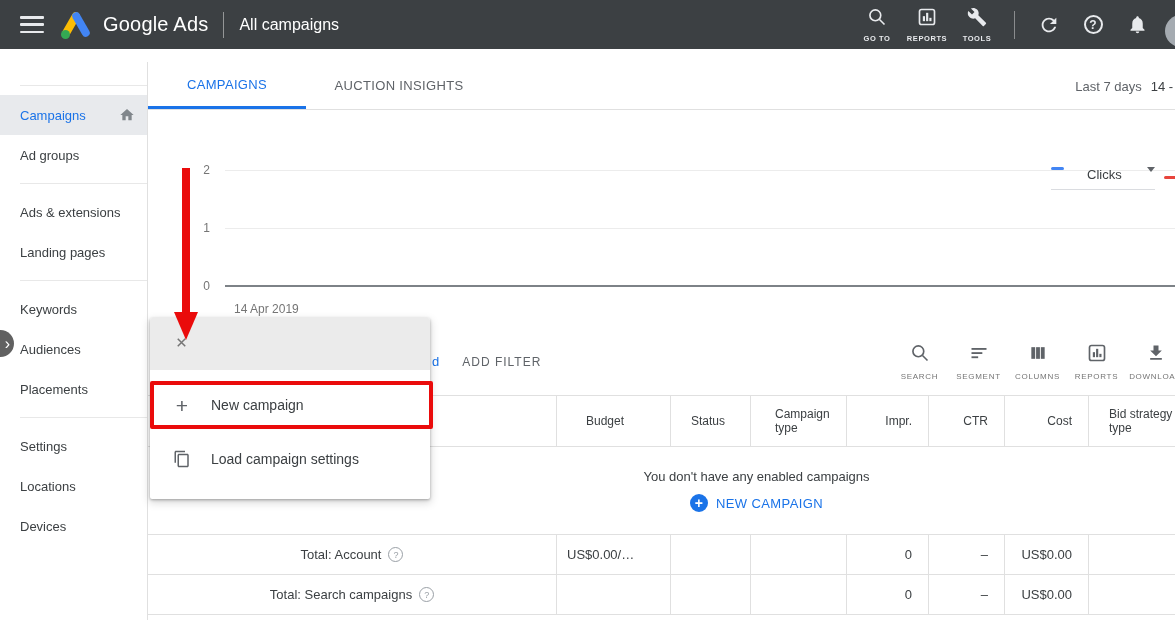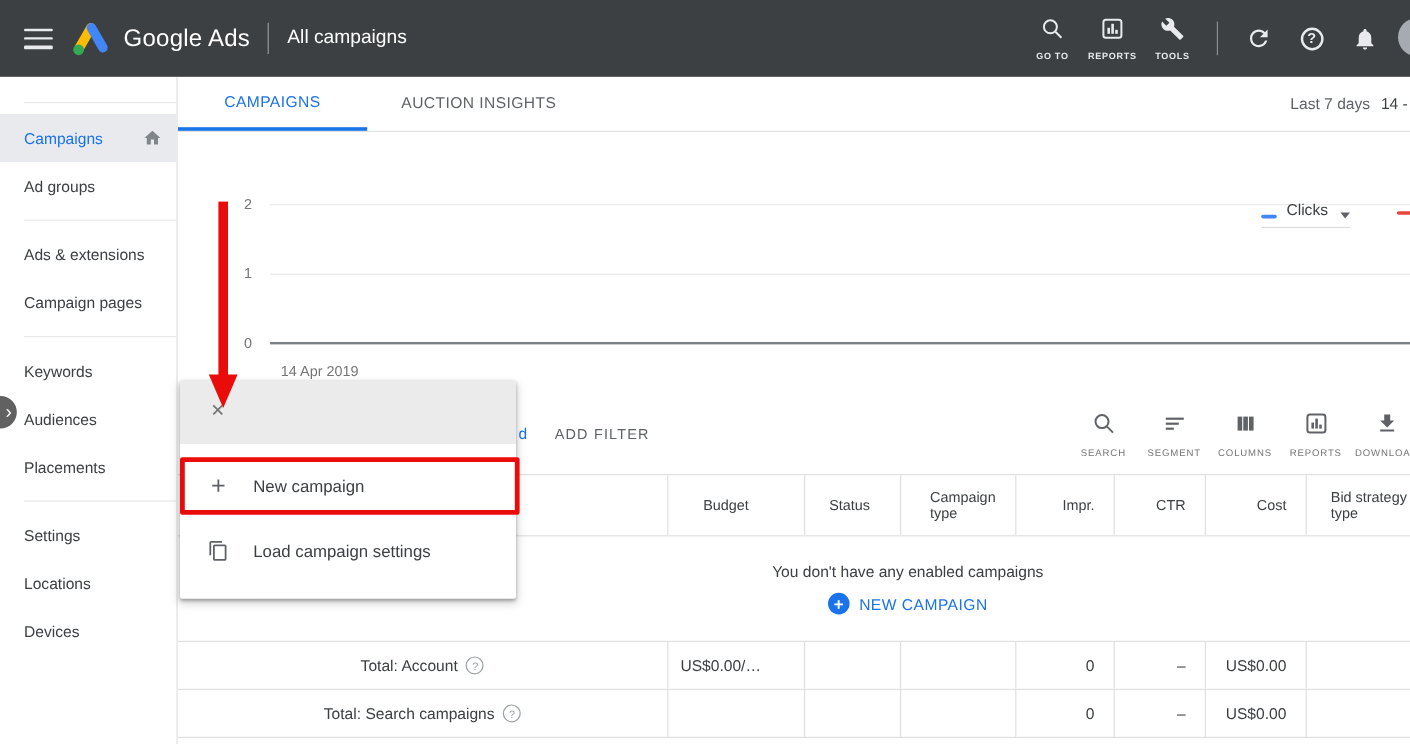--- a/index.html
+++ b/index.html
@@ -1,21 +1,21 @@
 <!DOCTYPE html>
 <html><head>
 <meta charset="utf-8">
 <style>
   *{margin:0;padding:0;box-sizing:border-box}
   html,body{width:1175px;height:620px}
   body{font-family:"Liberation Sans",sans-serif;background:#fff;overflow:hidden;position:relative;color:#3c4043}
   .app{position:absolute;inset:0;overflow:hidden}
 
   
-  .topbar{position:absolute;left:0;top:0;width:1175px;height:64px;background:#3c4043;display:flex;align-items:center;z-index:20}
+  .topbar{position:absolute;left:0;top:0;width:1175px;height:49px;background:#3c4043;display:flex;align-items:center;z-index:20}
   .hamburger{margin-left:20px;width:24px;height:17px;display:flex;flex-direction:column;justify-content:space-between;cursor:pointer}
   .hamburger i{display:block;height:2.5px;background:#e8eaed;border-radius:1px}
   .logo{margin-left:15px;display:flex;align-items:center}
   .brand{color:#fff;font-size:20px;margin-left:10px;letter-spacing:.2px;white-space:nowrap}
   .tb-divider{width:1px;height:26px;background:rgba(255,255,255,.45);margin:0 15px}
   .page-title{color:#fff;font-size:16px;white-space:nowrap}
   .tb-right{margin-left:auto;display:flex;align-items:center;margin-right:16px}
   .tb-stack{width:50px;display:flex;flex-direction:column;align-items:center;gap:3px;color:#e8eaed;cursor:pointer}
   .tb-stack .lbl{font-size:7.5px;font-weight:700;letter-spacing:.6px;color:#e8eaed;white-space:nowrap}
   .tb-vline{width:1px;height:28px;background:rgba(255,255,255,.4);margin:0 12px}
@@ -44,21 +44,21 @@
   .daterange .range{color:#3c4043;white-space:nowrap}
 
   
   .chart{position:absolute;left:0;top:48px;width:100%;height:220px}
   .gridline{position:absolute;left:77px;right:0;height:1px;background:#ececec}
   .g2{top:60px}.g1{top:118px}
   .zeroline{position:absolute;left:77px;right:0;top:175px;height:2px;background:#7d8287}
   .ylab{position:absolute;left:26px;width:36px;text-align:right;font-size:12px;color:#757575}
   .y2{top:53px}.y1{top:111px}.y0{top:169px}
   .xlab{position:absolute;left:86px;top:192px;font-size:12px;color:#757575}
-  .legend{position:absolute;left:903px;top:57px;display:flex;align-items:flex-end;gap:8px;padding-bottom:7px;border-bottom:1px solid #dadce0;cursor:pointer}
+  .legend{position:absolute;left:903px;top:57px;display:flex;align-items:flex-start;gap:23px;padding-bottom:7px;border-bottom:1px solid #dadce0;cursor:pointer}
   .dash{width:13px;height:3px;border-radius:1.5px}
   .dash-blue{background:#4285f4}
   .dash-red{background:#e8453c}
   .legend .lbl{font-size:13px;color:#3c4043}
   .caret{width:0;height:0;border-left:4px solid transparent;border-right:4px solid transparent;border-top:5px solid #5f6368;margin-left:2px}
   .legend2{position:absolute;left:1016px;top:66px}
 
   
   .filterbar{position:absolute;left:0;top:268px;width:100%;height:65px}
   .fb-left{position:absolute;left:284px;top:24px;display:flex;align-items:center;gap:23px}
@@ -188,21 +188,21 @@
       </span>
     </div>
     <div class="side-item">
         <span>Ad groups</span>
       </div>
     <div class="side-sep"></div>
     <div class="side-item">
         <span>Ads &amp; extensions</span>
       </div>
     <div class="side-item">
-        <span>Campaign pages</span>
+        <span>Landing pages</span>
       </div>
     <div class="side-sep"></div>
     <div class="side-item">
         <span>Keywords</span>
       </div>
     <div class="side-item">
         <span>Audiences</span>
       </div>
     <div class="side-item">
         <span>Placements</span>

